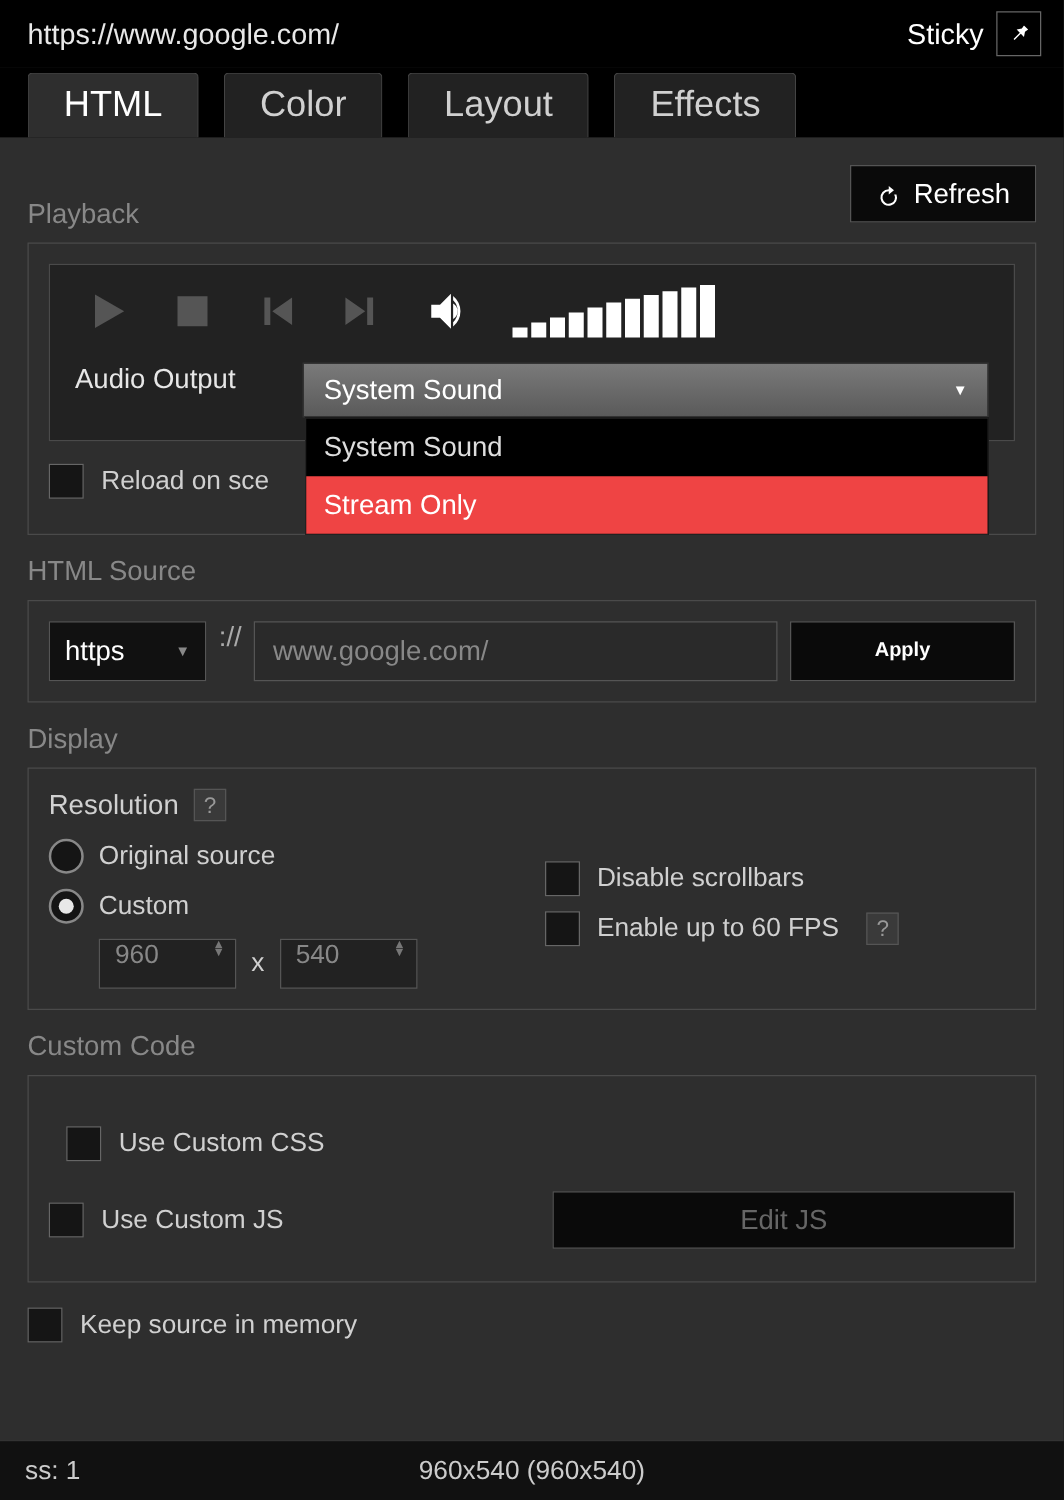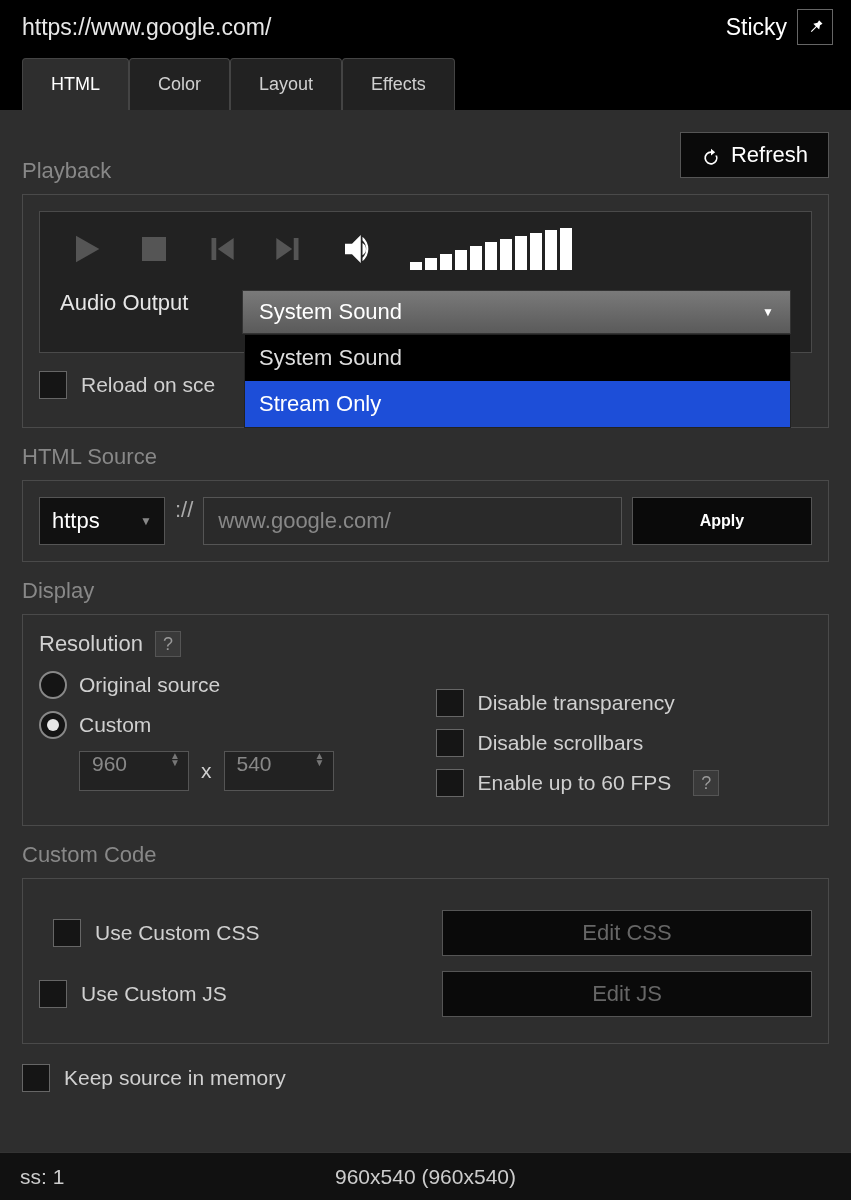--- a/index.html
+++ b/index.html
@@ -2,40 +2,40 @@
 <html><head>
 <meta charset="utf-8">
 <style>
 *{box-sizing:border-box;margin:0;padding:0;font-family:Arial,Helvetica,sans-serif;-webkit-font-smoothing:antialiased}
 body{background:#1a1a1a;width:851px;height:1200px;overflow:hidden;color:#d0d0d0;font-size:21px}
 .topbar{background:#000;height:54px;display:flex;align-items:center;justify-content:space-between;padding:0 18px 0 22px}
 .topbar .url{color:#e8e8e8;font-size:23px}
 .topbar .right{display:flex;align-items:center;gap:10px;color:#fff;font-size:23px}
 .pin-btn{width:36px;height:36px;border:1px solid #666;background:#000;display:flex;align-items:center;justify-content:center;color:#fff;cursor:pointer}
 .tabs{background:#000;height:56px;display:flex;align-items:flex-end;padding-left:22px;gap:0}
-.tab{height:52px;padding:0 28px;display:flex;align-items:center;font-size:18px;color:#d0d0d0;background:#222;border:1px solid #444;border-bottom:none;margin-right:0;cursor:pointer;border-radius:4px 4px 0 0}
+.tab{height:52px;padding:0 28px;display:flex;align-items:center;font-size:29px;color:#d0d0d0;background:#222;border:1px solid #444;border-bottom:none;margin-right:20px;cursor:pointer;border-radius:4px 4px 0 0}
 .tab.active{background:#2e2e2e;color:#fff}
 .panel{background:#2e2e2e;padding:22px;height:calc(1200px - 54px - 56px - 48px);position:relative}
 .refresh-row{display:flex;justify-content:flex-end;margin-bottom:-36px}
 .btn{background:#0a0a0a;border:1px solid #555;color:#fff;font-size:22px;padding:9px 20px;display:inline-flex;align-items:flex-end;gap:10px;cursor:pointer}
 .btn.disabled{color:#666}
 .btn.wide{width:370px;justify-content:center}
 .section-label{color:#888;font-size:22px;margin:16px 0 10px 0}
 .fieldset{border:1px solid #4a4a4a;padding:16px;margin-bottom:6px}
 .playback-box{border:1px solid #4a4a4a;background:#222;padding:16px 20px 18px 20px;position:relative}
 .media-row{display:flex;align-items:center;gap:30px;margin-bottom:20px;padding-left:6px}
 .micon{color:#555;display:inline-flex}
 .volume-bars{display:flex;align-items:flex-end;gap:3px;height:42px}
 .volume-bars span{background:#fff;width:12px}
 .audio-row{display:flex;gap:22px;position:relative}
 .audio-label{color:#e6e6e6;font-size:22px;min-width:160px}
 .dropdown-closed{flex:1;background:linear-gradient(#7a7a7a,#5a5a5a);border:1px solid #333;color:#fff;font-size:22px;height:44px;display:flex;align-items:center;justify-content:space-between;padding:0 16px;cursor:pointer}
 .dropdown-open{position:absolute;top:44px;left:184px;right:0;background:#000;border:1px solid #222;z-index:100}
 .dropdown-open .opt{padding:10px 14px;color:#ddd;font-size:22px;cursor:pointer}
-.dropdown-open .opt.sel{background:#1d4ed8;color:#fff}
+.dropdown-open .opt.sel{background:#ef4444;color:#fff}
 .checkrow{display:flex;align-items:center;gap:14px;margin:12px 0}
 .chk{width:28px;height:28px;border:1px solid #666;background:#151515;cursor:pointer;flex-shrink:0}
 .source-row{display:flex;align-items:flex-start;gap:10px}
 .proto-sel{width:126px;height:48px;background:#111;border:1px solid #555;color:#fff;font-size:22px;display:flex;align-items:center;justify-content:space-between;padding:0 12px;cursor:pointer}
 .sep{color:#aaa;font-size:22px}
 .url-input{flex:1;height:48px;background:#2a2a2a;border:1px solid #555;color:#888;font-size:22px;padding:0 14px}
 .apply-btn{width:180px;height:48px;background:#0a0a0a;border:1px solid #555;color:#fff;font-size:16px;font-weight:bold;cursor:pointer}
 .display-grid{display:flex;gap:20px}
 .leftcol{flex:1}
 .rightcol{flex:1}
@@ -182,43 +182,38 @@
           <span>x</span>
           <div class="numbox">
             <span>540</span>
             <div class="spinner">▲<br>▼</div>
           </div>
         </div>
       </div>
       <div class="rightcol" style="padding-top:46px">
         <div class="checkrow">
           <div class="chk"></div>
-          <span>Disable transparency</span>
-        </div>
-        <div class="checkrow">
-          <div class="chk"></div>
           <span>Disable scrollbars</span>
         </div>
         <div class="checkrow">
           <div class="chk"></div>
           <span>Enable up to 60 FPS</span>
           <div class="help" style="margin-left:8px">?</div>
         </div>
       </div>
     </div>
   </div>
 
   <div class="section-label">Custom Code</div>
   <div class="fieldset">
     <div class="custom-row">
       <div class="checkrow" style="margin:14px">
         <div class="chk"></div>
         <span>Use Custom CSS</span>
       </div>
-      <div class="btn disabled wide">Edit CSS</div>
     </div>
     <div class="custom-row">
       <div class="checkrow" style="margin:0">
         <div class="chk"></div>
         <span>Use Custom JS</span>
       </div>
       <div class="btn disabled wide">Edit JS</div>
     </div>
   </div>
 

